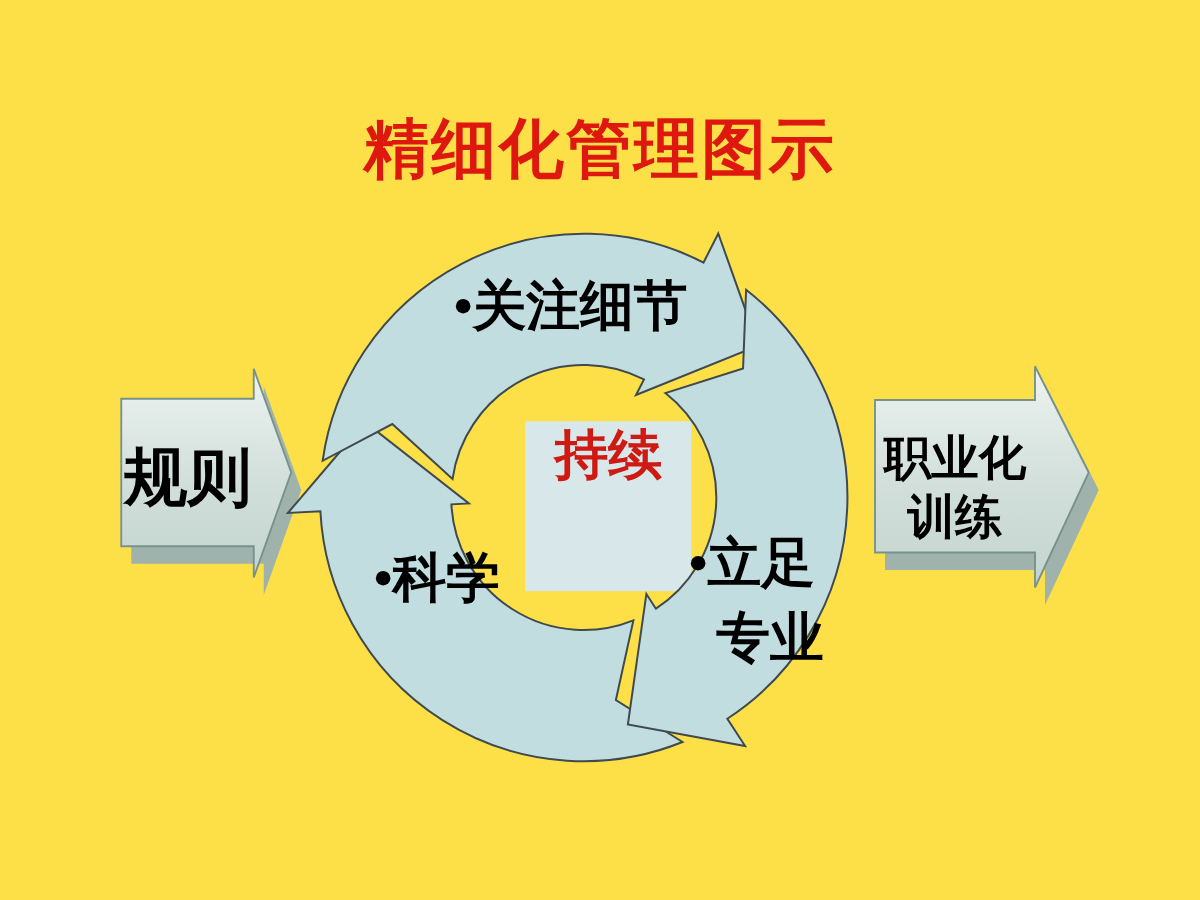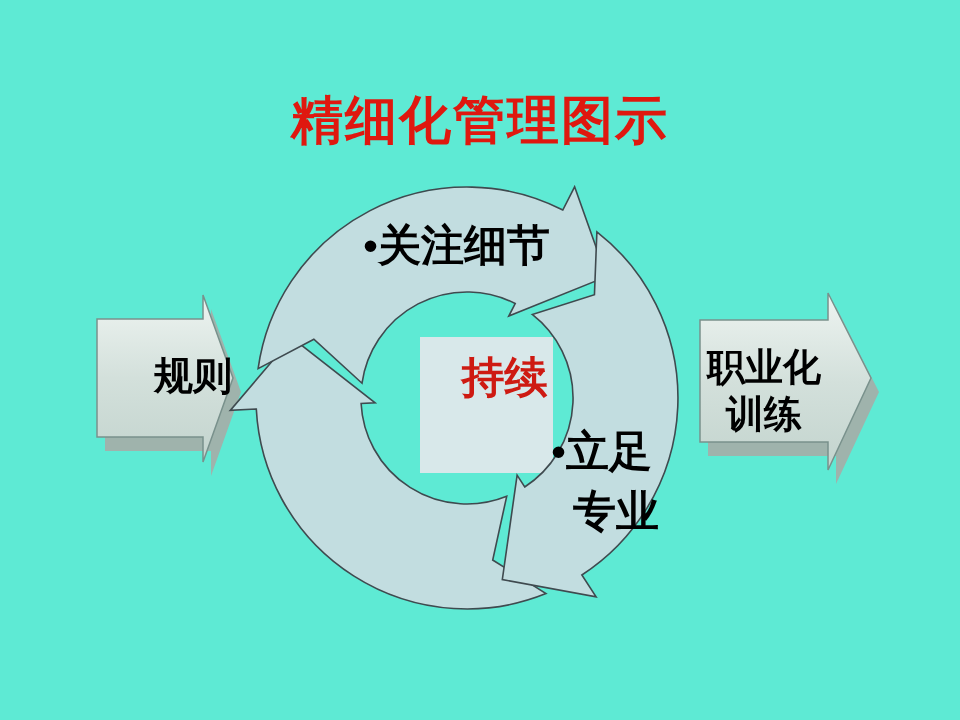--- a/index.html
+++ b/index.html
@@ -1,17 +1,17 @@
 <!DOCTYPE html>
 <html style="--title: #df180f; --center-text: #ce1a12; --ring-fill: #c2dde0; --ring-stroke: #3f4a4f; --box-fill: #d8e8ea; --arrow-fill-top: #eef4f1; --arrow-fill-mid: #d3e0db; --arrow-fill-bottom: #c3d4ce; --arrow-shadow: #9fb3ac; --arrow-stroke: #79918c; --label-text: #000000;"><head>
 <meta charset="utf-8">
 <style>
   html,body{margin:0;padding:0;background:#ffffff;}
   .stage{
-    position:relative;width:960px;height:720px;background:#5eead4;overflow:hidden;
+    position:relative;width:960px;height:720px;background:#fde047;overflow:hidden;
     font-family:"Liberation Serif","DejaVu Serif",serif;
   }
   .stage svg{position:absolute;left:0;top:0;}
   .txt{position:absolute;color:#000;font-weight:700;white-space:nowrap;line-height:1.1;}
   .title{
     left:0;top:92px;width:960px;text-align:center;
     font-size:52px;letter-spacing:2px;color:var(--title,#df180f);
   }
   .ring-label{font-size:43px;}
   .center-line{left:420px;width:133px;text-align:center;font-size:43px;color:var(--center-text,#ce1a12);}
@@ -47,23 +47,24 @@
       <path style="fill:var(--ring-fill,#c2dde0);stroke:var(--ring-stroke,#3f4a4f);stroke-width:1.6;stroke-linejoin:miter" d="M546.0,593.6 A211,211 0 0 1 256.3,409.0 L230.3,410.4 L292.1,337.8 L375.1,402.8 L361.1,403.5 A106,106 0 0 0 506.7,496.3 L492.7,560.0 Z"></path>
       <path transform="rotate(120,467,398)" style="fill:var(--ring-fill,#c2dde0);stroke:var(--ring-stroke,#3f4a4f);stroke-width:1.6;stroke-linejoin:miter" d="M546.0,593.6 A211,211 0 0 1 256.3,409.0 L230.3,410.4 L292.1,337.8 L375.1,402.8 L361.1,403.5 A106,106 0 0 0 506.7,496.3 L492.7,560.0 Z"></path>
       <path transform="rotate(240,467,398)" style="fill:var(--ring-fill,#c2dde0);stroke:var(--ring-stroke,#3f4a4f);stroke-width:1.6;stroke-linejoin:miter" d="M546.0,593.6 A211,211 0 0 1 256.3,409.0 L230.3,410.4 L292.1,337.8 L375.1,402.8 L361.1,403.5 A106,106 0 0 0 506.7,496.3 L492.7,560.0 Z"></path>
     </g>
   </svg>
 
   <div class="txt title">精细化管理图示</div>
 
   <div class="txt ring-label" style="left:363px;top:222px;text-align:right;">•关注细节</div>
 
+  <div class="txt ring-label" style="left:299px;top:440px;">•科学</div>
 
   <div class="txt ring-label" style="left:551px;top:428px;">•立足</div>
   <div class="txt ring-label" style="left:573px;top:488px;">专业</div>
 
-  <div class="txt center-line" style="top:354px;margin-left:18px;">持续</div>
+  <div class="txt center-line" style="top:341px;">持续</div>
 
-  <div class="txt arrow-label" style="left:97px;top:355px;width:106px;font-size:39px;margin-left:43px;">规则</div>
+  <div class="txt arrow-label" style="left:97px;top:355px;width:106px;font-size:51px;">规则</div>
   <div class="txt arrow-label" style="left:700px;top:394px;width:128px;font-size:38px;">训练</div>
   <div class="txt arrow-label" style="left:700px;top:347px;width:128px;font-size:38px;">职业化</div>
 
 </div>
 
 </body></html>

